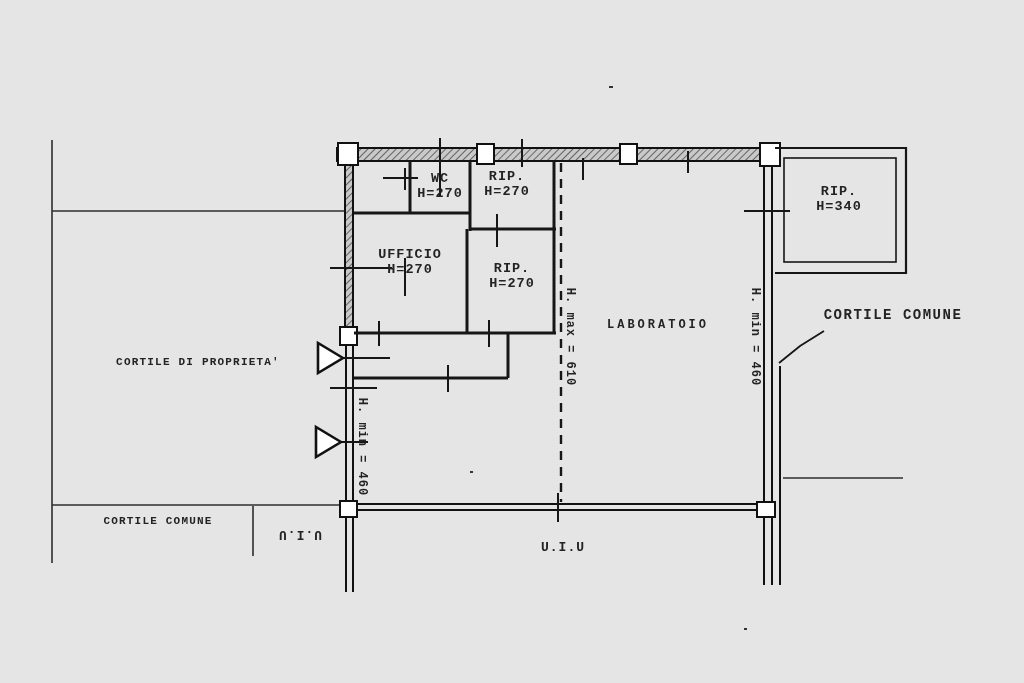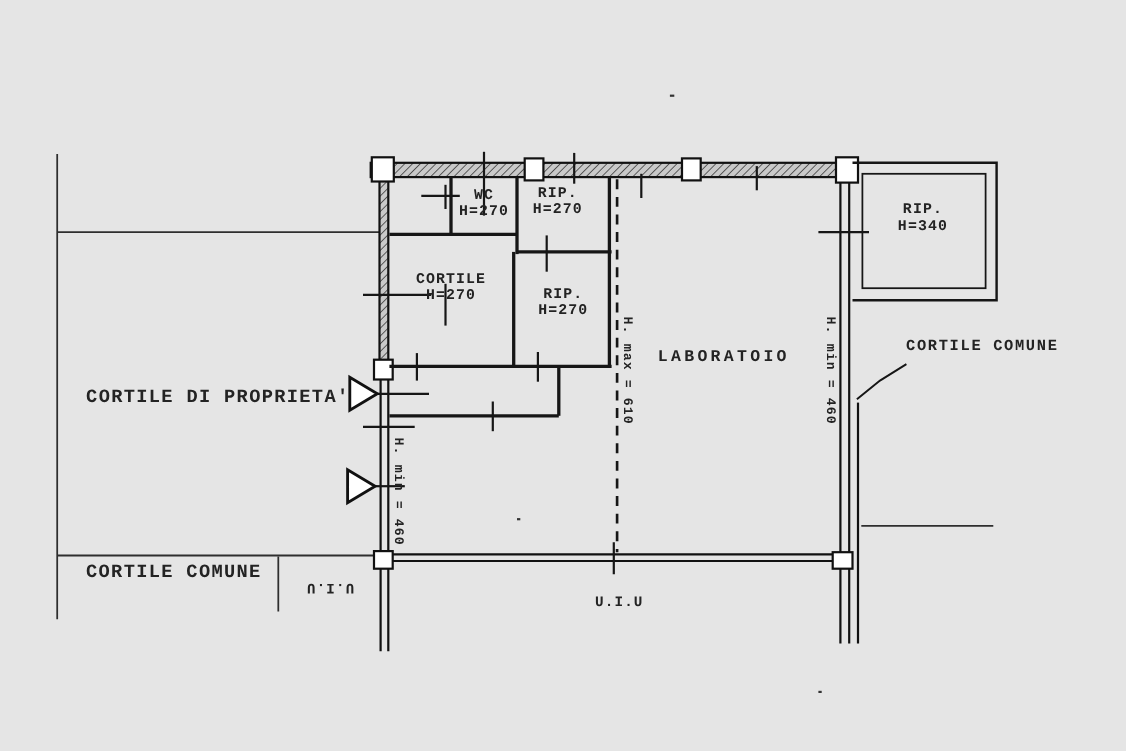--- a/index.html
+++ b/index.html
@@ -18,22 +18,22 @@
     text-align:center;
     font-weight:600;
     color:#232323;
     white-space:nowrap;
     line-height:1.12;
     letter-spacing:1px;
     font-size:13px;
   }
   .lbl .l2{display:block;}
   .room{font-size:13.5px;}
-  .big{font-size:15px;letter-spacing:3px;}
-  .area{font-size:17px;letter-spacing:1.2px;}
+  .big{font-size:12px;letter-spacing:3px;}
+  .area{font-size:11px;letter-spacing:1.2px;}
   .area-r{font-size:14px;letter-spacing:1.5px;}
   .vert{
     writing-mode:vertical-rl;
     font-size:12px;
     font-weight:600;
     letter-spacing:1px;
     line-height:1;
   }
   .flip{transform:translate(-50%,-50%) rotate(180deg);}
   .uiu{font-size:13px;letter-spacing:1px;}
@@ -148,21 +148,21 @@
     <span>WC</span>
     <span class="l2">H=270</span>
   </div>
 
   <div class="lbl room" style="left:507px;top:184px;">
     <span>RIP.</span>
     <span class="l2">H=270</span>
   </div>
 
   <div class="lbl room" style="left:410px;top:262px;">
-    <span>CORTILE</span>
+    <span>UFFICIO</span>
     <span class="l2">H=270</span>
   </div>
 
   <div class="lbl room" style="left:512px;top:276px;">
     <span>RIP.</span>
     <span class="l2">H=270</span>
   </div>
 
   <div class="lbl big" style="left:658px;top:326px;">LABORATOIO</div>
 

